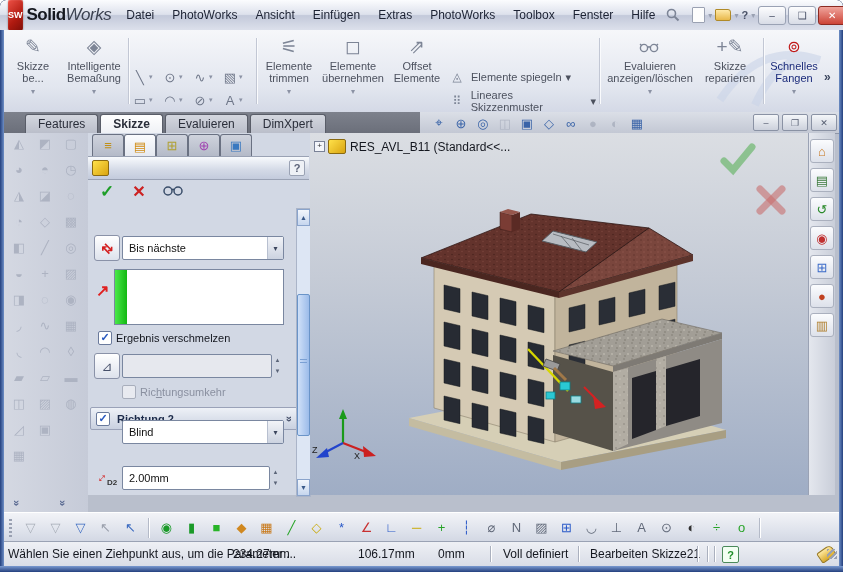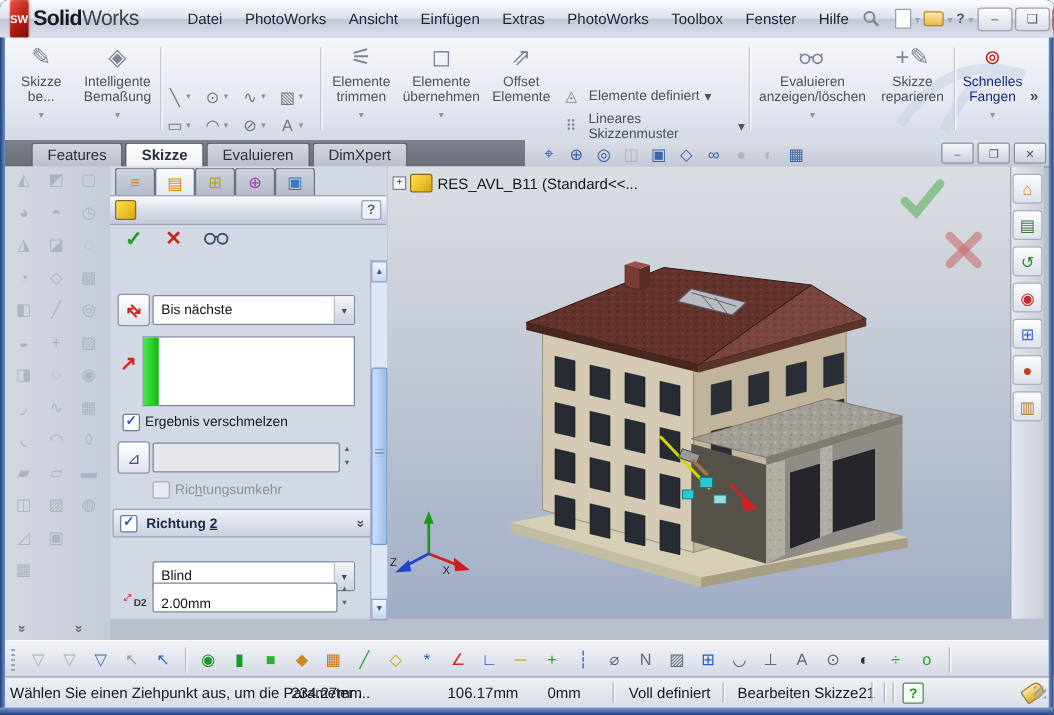--- a/index.html
+++ b/index.html
@@ -12,21 +12,21 @@
   #frame-l{left:0;top:30px;bottom:0;width:4px;background:linear-gradient(90deg,#24407e,#6e8fc6);}
   #frame-r{right:0;top:30px;bottom:0;width:4px;background:linear-gradient(90deg,#6e8fc6,#24407e);}
   #frame-b{left:0;right:0;bottom:0;height:6px;background:linear-gradient(#7a9ad0,#24407e);}
   
   #titlebar{left:0;top:0;right:0;height:30px;background:linear-gradient(#fbfcfe,#dde1ec 48%,#c3c9da 52%,#dce0eb);
             border-bottom:1px solid #8e96ac;border-radius:6px 6px 0 0;display:flex;align-items:center;}
   #logo-badge{width:20px;height:32px;margin:0 4px 0 8px;border-radius:3px;
       background:linear-gradient(135deg,#ef5348,#b01a10 60%,#7d0e08);color:#fff;font-weight:bold;font-size:9px;
       display:flex;align-items:center;justify-content:center;box-shadow:inset 0 1px 1px rgba(255,255,255,.5),0 1px 2px rgba(0,0,0,.4);}
   .brand-b{font-size:17px;font-weight:bold;color:#15181f;letter-spacing:-.5px;}
-  .brand-l{font-size:17px;color:#3c4250;letter-spacing:-.5px;margin-right:30px;}
+  .brand-l{font-size:17px;color:#3c4250;letter-spacing:-.5px;margin-right:6px;font-style:italic;}
   .menu{padding:4px 9px;color:#1c2233;font-size:12px;cursor:default;}
   .tb-ico{width:18px;height:18px;margin:0 2px;display:flex;align-items:center;justify-content:center;color:#7c8496;}
   .page-ico{width:11px;height:14px;background:#fdfdfd;border:1px solid #9aa1b2;border-radius:1px;}
   .folder-ico{width:14px;height:10px;background:linear-gradient(#ffe9a8,#e8b84a);border:1px solid #b08a28;border-radius:1px 3px 2px 2px;}
   .mini-arrow{font-size:8px;color:#9aa1b2;margin:0 1px;}
   .winbtn{width:26px;height:17px;margin-left:2px;border:1px solid #9aa2b4;border-radius:3px;
       background:linear-gradient(#fdfdfe,#d8dce6);display:flex;align-items:center;justify-content:center;
       font-size:10px;color:#4a5268;}
   .winbtn.close{background:linear-gradient(#f0a49c,#cc4437);color:#fff;border-color:#8c2a22;}
   
@@ -81,21 +81,21 @@
   .combo .cd{margin-left:auto;width:15px;height:100%;display:flex;align-items:center;justify-content:center;
              font-size:8px;color:#3c465e;border-left:1px solid #b8c0d0;background:linear-gradient(#f2f4f8,#ccd3e0);}
   .redup{position:absolute;color:#e02020;font-size:16px;font-weight:bold;}
   .listbox{position:absolute;background:#fff;border:1px solid #7a87a0;}
   .greenbar{position:absolute;left:0;top:0;bottom:0;width:12px;background:linear-gradient(90deg,#4ae84a,#12b812);}
   .cb{position:absolute;width:12px;height:12px;background:#fff;border:1px solid #6a7a9c;border-radius:2px;
       color:#2a5ac0;font-size:11px;font-weight:bold;line-height:11px;text-align:center;}
   .cb.off{background:#e8eaf0;border-color:#a8aebc;color:transparent;}
   .cblabel{position:absolute;color:#14171f;}
   .cblabel.dis{color:#8a90a0;}
-  .input{position:absolute;height:22px;background:#fff;border:1px solid #7a87a0;border-radius:2px;display:flex;align-items:flex-end;}
+  .input{position:absolute;height:22px;background:#fff;border:1px solid #7a87a0;border-radius:2px;display:flex;align-items:center;}
   .input.dis{background:#e6e8ee;}
   .input .val{margin-left:6px;color:#111;}
   .spin{position:absolute;width:13px;height:22px;display:flex;flex-direction:column;}
   .spin span{flex:1;display:flex;align-items:center;justify-content:center;font-size:6px;color:#5a6478;}
   .d2{color:#d42020;font-weight:bold;font-size:13px;}
   .d2 sub{color:#333;font-size:8px;}
   
   #psb{left:208px;top:75px;width:13px;height:287px;background:#dde6f4;border:1px solid #aab4c8;}
   .sbbtn{position:absolute;left:0;width:11px;height:15px;background:linear-gradient(#f2f6fc,#c6d6ee);border:1px solid #8aa4cc;
          display:flex;align-items:center;justify-content:center;font-size:7px;color:#3a5a8a;}
@@ -232,21 +232,21 @@
       <span class="drop">▾</span>
     </div>
     <div class="tbtn" style="left:390px;width:54px;">
       <span class="big">⇗</span>
       <span>Offset</span>
         <span>Elemente</span>
     </div>
 
     <div class="stackrow" style="left:448px;top:36px;width:148px;">
       <span class="si">◬</span>
-      <span>Elemente definiert</span>
+      <span>Elemente spiegeln</span>
       <span class="drop" style="margin-left:4px;">▾</span>
     </div>
     <div class="stackrow" style="left:448px;top:60px;width:148px;">
       <span class="si">⠿</span>
       <span>Lineares Skizzenmuster</span>
       <span class="drop" style="margin-left:4px;">▾</span>
     </div>
 
     <div class="vsep" style="left:599px;"></div>
 
@@ -413,21 +413,21 @@
         <span>▼</span>
     </div>
     <span class="cb off" style="left:34px;top:252px;"></span>
     <span class="cblabel dis" style="left:52px;top:253px;"><span>Ric</span><span class="key">h</span><span>tungsumkehr</span></span>
 
     <div class="grp-hdr" style="top:274px;">
       <span class="cb" style="position:static;margin-left:5px;">✓</span>
       <span style="margin-left:7px;"><span>Richtung</span>&nbsp;<span class="key">2</span></span>
       <span class="chev">«</span>
     </div>
-    <div class="combo" style="left:34px;top:316px;width:160px;">
+    <div class="combo" style="left:34px;top:287px;width:160px;">
       <span class="val">Blind</span>
       <span class="cd">▾</span>
     </div>
     <span class="abs" style="left:6px;top:336px;">
       <span class="d2"><span style="display:inline-block;transform:rotate(-45deg);">↔</span><sub>D2</sub></span>
     </span>
     <div class="input" style="left:34px;top:333px;width:146px;">
       <span class="val">2.00mm</span>
     </div>
     <div class="spin" style="left:181px;top:333px;">

